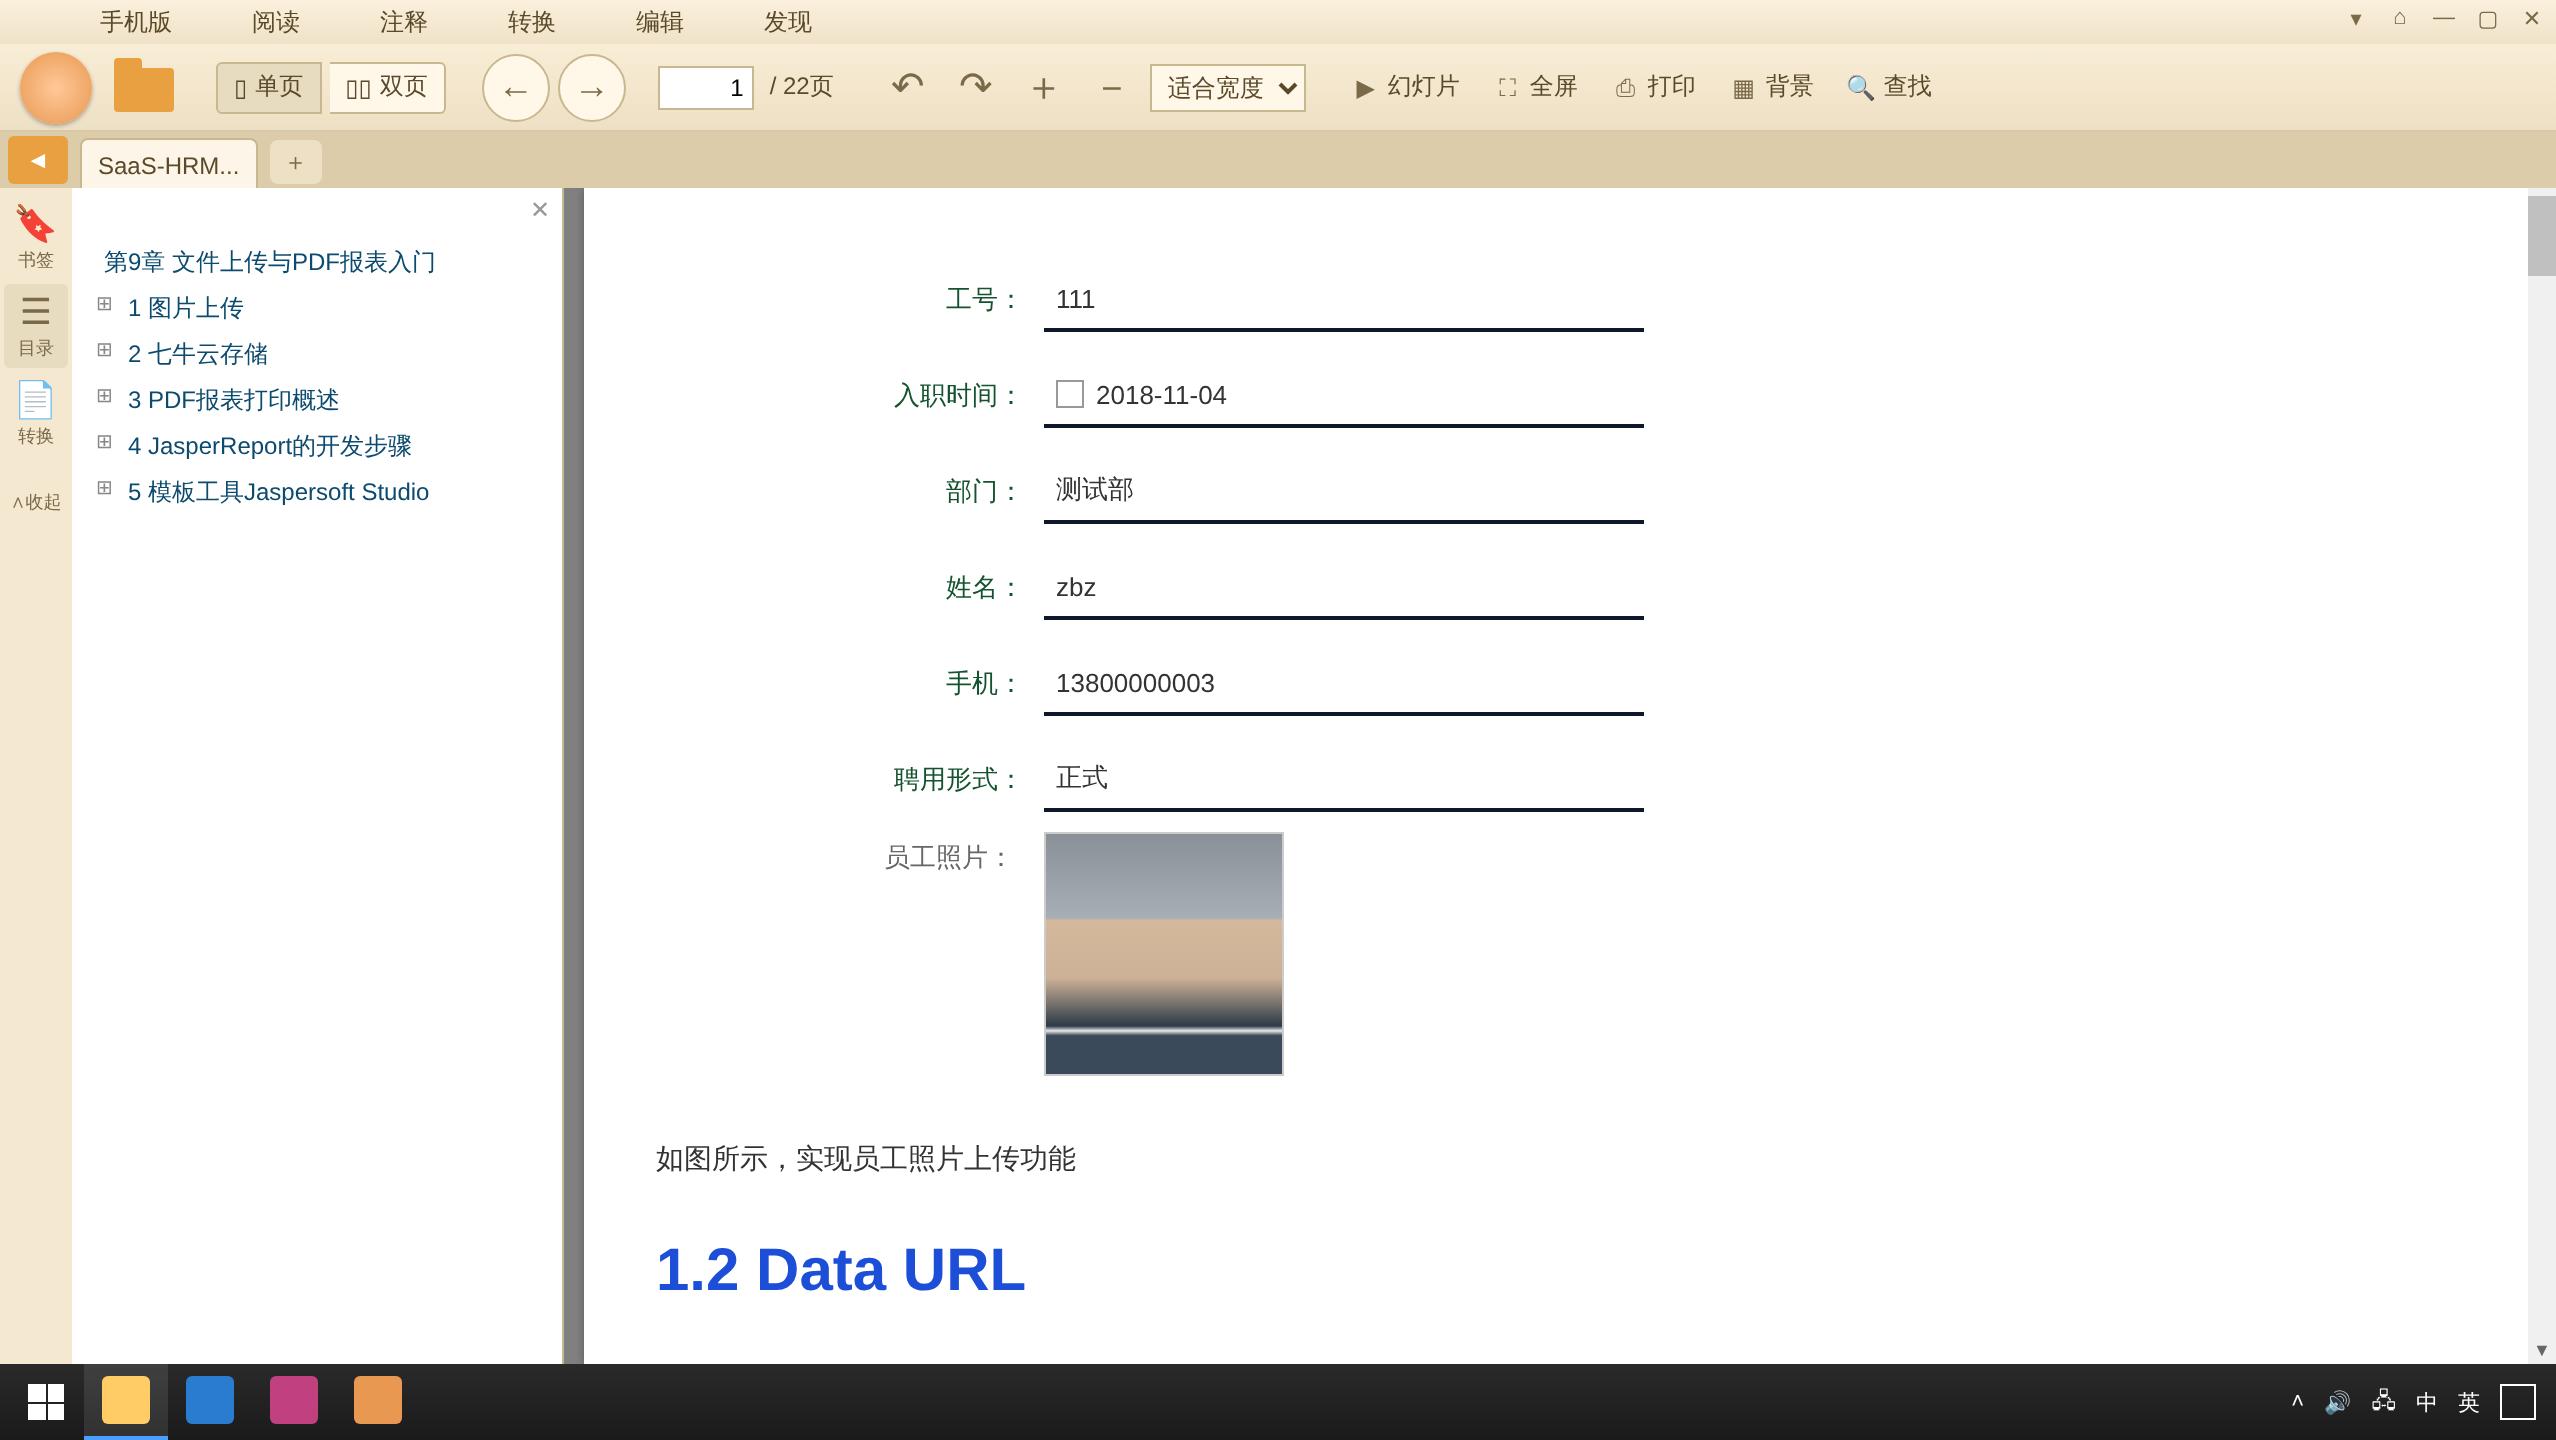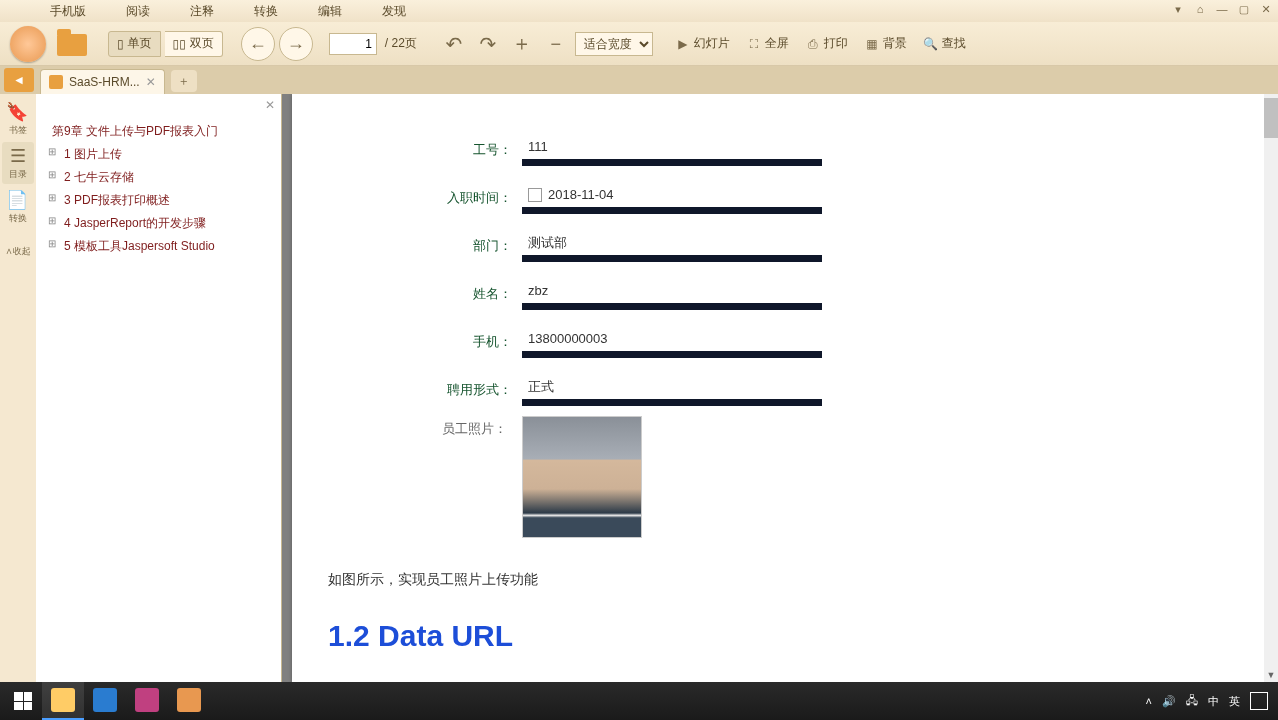--- a/index.html
+++ b/index.html
@@ -26,57 +26,57 @@
 .toolbar .page-input { width: 48px; height: 22px; border: 1px solid #c8b890; background: #fff; text-align: right; padding: 0 4px; font-size: 12px; }
 .toolbar .page-total { color: #5a4a2a; padding: 0 4px; }
 .toolbar .icon-btn { width: 30px; height: 30px; display: flex; align-items: center; justify-content: center; cursor: pointer; color: #7a6a4a; font-size: 20px; }
 .toolbar .zoom-select { height: 24px; border: 1px solid #c8b890; background: #fff7e8; padding: 0 4px; font-size: 12px; color: #5a4a2a; }
 .toolbar .tool-label { display: flex; align-items: center; gap: 3px; color: #5a4a2a; cursor: pointer; padding: 0 6px; }
 .toolbar .tool-label .ic { width: 16px; height: 16px; display: inline-flex; align-items: center; justify-content: center; color: #7a6a4a; }
 
 
 .tab-bar { height: 28px; background: #dcccaa; display: flex; align-items: flex-end; position: relative; padding-left: 40px; }
 .tab-bar .back-btn { position: absolute; left: 4px; top: 2px; width: 30px; height: 24px; background: #e8a040; border-radius: 3px; display: flex; align-items: center; justify-content: center; color: #fff; cursor: pointer; }
-.tab-bar .tab { background: #fdf6e8; border: 1px solid #c8b890; border-bottom: none; border-radius: 4px 4px 0 0; height: 25px; display: flex; align-items: center; padding: 0 8px; gap: 6px; font-size: 12px; color: #5a4a2a; cursor: pointer; }
+.tab-bar .tab { background: #fdf6e8; border: 1px solid #c8b890; border-bottom: none; border-radius: 4px 4px 0 0; height: 25px; display: flex; align-items: center; padding: 0 8px; gap: 6px; font-size: 12px; color: #5a4a2a; cursor: pointer; flex-direction: column; }
 .tab-bar .tab .doc-icon { width: 14px; height: 14px; background: #e8a040; border-radius: 2px; }
 .tab-bar .tab .close { color: #999; cursor: pointer; }
 .tab-bar .add-tab { width: 26px; height: 22px; background: #eee0c4; border-radius: 4px; display: flex; align-items: center; justify-content: center; margin-left: 6px; margin-bottom: 2px; cursor: pointer; color: #7a6a4a; }
 
 
 .main-area { display: flex; height: calc(720px - 22px - 44px - 28px - 38px); }
 
 
 .side-tabs { width: 36px; background: #f5e8d0; display: flex; flex-direction: column; align-items: center; padding-top: 4px; gap: 2px; }
 .side-tabs .st { width: 32px; height: 42px; display: flex; flex-direction: column; align-items: center; justify-content: center; cursor: pointer; color: #7a6a4a; font-size: 9px; border-radius: 3px; }
 .side-tabs .st.active { background: #e8dcc0; }
 .side-tabs .st .ic { font-size: 18px; margin-bottom: 1px; }
 
 
 .outline { width: 246px; background: #fff; border-right: 1px solid #c8b890; position: relative; overflow: hidden; }
 .outline .close-btn { position: absolute; right: 6px; top: 4px; color: #999; cursor: pointer; font-size: 12px; }
-.outline .tree { padding: 26px 8px 8px 8px; font-size: 12px; color: #7f1d1d; }
+.outline .tree { padding: 26px 8px 8px 8px; font-size: 12px; color: #0c4a6e; }
 .outline .tree .node { padding: 3px 2px 3px 20px; cursor: pointer; position: relative; white-space: nowrap; overflow: hidden; text-overflow: ellipsis; }
 .outline .tree .node.root { padding-left: 8px; font-weight: normal; }
 .outline .tree .node::before { content: "⊞"; position: absolute; left: 4px; top: 3px; color: #888; font-size: 10px; }
 .outline .tree .node.root::before { content: ""; }
 
 
 .doc-view { flex: 1; background: #808080; position: relative; overflow: hidden; }
 .doc-page { background: #fff; margin: 0 10px; width: calc(100% - 24px); height: 100%; overflow: hidden; position: relative; box-shadow: 0 0 4px rgba(0,0,0,.3); }
 .doc-scroll { position: absolute; right: 0; top: 0; width: 14px; height: 100%; background: #f0f0f0; }
 .doc-scroll .thumb { width: 100%; height: 40px; background: #c0c0c0; position: absolute; top: 4px; }
 .doc-scroll .arrow { width: 14px; height: 14px; display:flex;align-items:center;justify-content:center;color:#666;font-size:9px;cursor:pointer;position:absolute; }
 .doc-scroll .arrow.up { top: 0; }
 .doc-scroll .arrow.down { bottom: 0; }
 
 
 .form-area { display: flex; flex-wrap: wrap; padding: 40px 40px 0 150px; gap: 16px 40px; }
 .form-field { display: flex; align-items: center; width: 380px; }
 .form-field label { width: 80px; text-align: right; color: #14532d; font-size: 13px; padding-right: 10px; }
-.form-field .input { flex: 1; height: 32px; border-bottom: 7px solid #0f172a; display: flex; align-items: center; color: #333; font-size: 13px; padding-left: 6px; }
+.form-field .input { flex: 1; height: 32px; border-bottom: 2px solid #0f172a; display: flex; align-items: center; color: #333; font-size: 13px; padding-left: 6px; }
 .form-field .input .cal-ic { width:14px;height:14px;border:1px solid #999;margin-right:6px;display:inline-block; }
 .photo-row { display: flex; align-items: flex-start; padding: 10px 0 0 150px; }
 .photo-row label { width: 80px; color: #666; font-size: 13px; padding-right: 10px; padding-top: 4px; }
 .photo-box { width: 120px; height: 122px; border: 1px solid #ccc; background: linear-gradient(180deg,#8a9098 0%,#a8aeb6 35%,#d4b89c 36%,#cdb196 60%,#2c3a48 80%,#e8e8e8 82%,#3a4a5a 84%); position: relative; }
 
 
 .content-text { padding: 22px 90px 0 36px; font-size: 14px; color: #333; line-height: 1.7; }
 .content-text h2 { font-size: 30px; font-weight: bold; margin: 18px 0; color: #1d4ed8; }
 .content-text h3 { font-size: 22px; font-weight: bold; margin: 14px 0; color: #222; }
 .content-text p { margin: 8px 0; }

